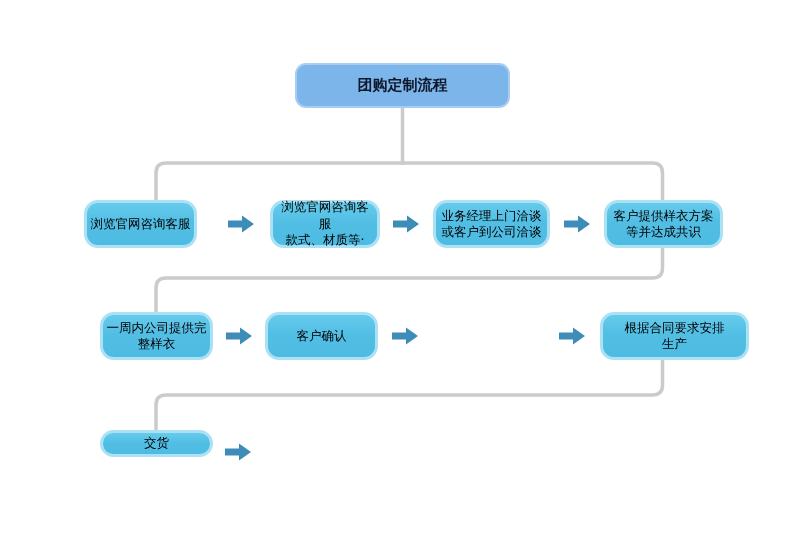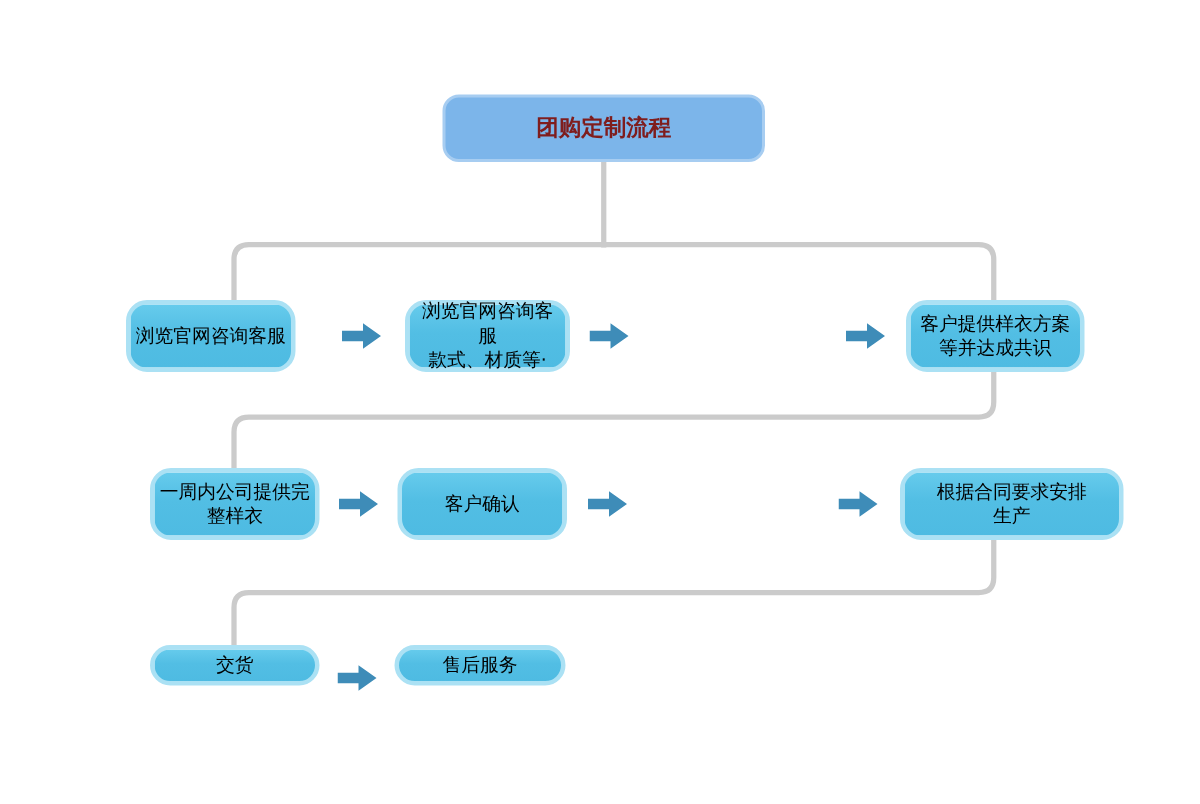--- a/index.html
+++ b/index.html
@@ -43,21 +43,21 @@
     z-index: 2;
     background: #7CB5EA;
     border: 2px solid #A7CDF1;
     border-radius: 11px;
     display: flex;
     align-items: center;
     justify-content: center;
     text-align: center;
     font-size: 15px;
     font-weight: bold;
-    color: #7f1d1d;
+    color: #0f172a;
     left: 295px; top: 63px; width: 215px; height: 45px;
   }
   .arrow {
     position: absolute;
     z-index: 2;
     width: 27px; height: 18px;
     display: flex;
     align-items: center;
     justify-content: center;
   }
@@ -105,20 +105,22 @@
         <polygon points="0,5.5 14,5.5 14,0.5 26,9 14,17.5 14,12.5 0,12.5" fill="#3E8CB8"></polygon>
       </svg>
   </div>
   <div class="node r1 r1b2">浏览官网咨询客服
 款式、材质等·</div>
   <div class="arrow r1a2">
     <svg width="27" height="18" viewBox="0 0 27 18">
         <polygon points="0,5.5 14,5.5 14,0.5 26,9 14,17.5 14,12.5 0,12.5" fill="#3E8CB8"></polygon>
       </svg>
   </div>
+  <div class="node r1 r1b3">业务经理上门洽谈
+或客户到公司洽谈</div>
   <div class="arrow r1a3">
     <svg width="27" height="18" viewBox="0 0 27 18">
         <polygon points="0,5.5 14,5.5 14,0.5 26,9 14,17.5 14,12.5 0,12.5" fill="#3E8CB8"></polygon>
       </svg>
   </div>
   <div class="node r2 r2b1">一周内公司提供完
 整样衣</div>
 
   <div class="node r1 r1b4">客户提供样衣方案
 等并达成共识</div>
@@ -140,15 +142,14 @@
   </div>
   <div class="node r2 r2b4">根据合同要求安排
 生产</div>
 
   <div class="node r3 r3b1">交货</div>
   <div class="arrow r3a1">
     <svg width="27" height="18" viewBox="0 0 27 18">
         <polygon points="0,5.5 14,5.5 14,0.5 26,9 14,17.5 14,12.5 0,12.5" fill="#3E8CB8"></polygon>
       </svg>
   </div>
-  <div class="node r3 r3b2">售后服务</div>
 
 </div>
 
 </body></html>

